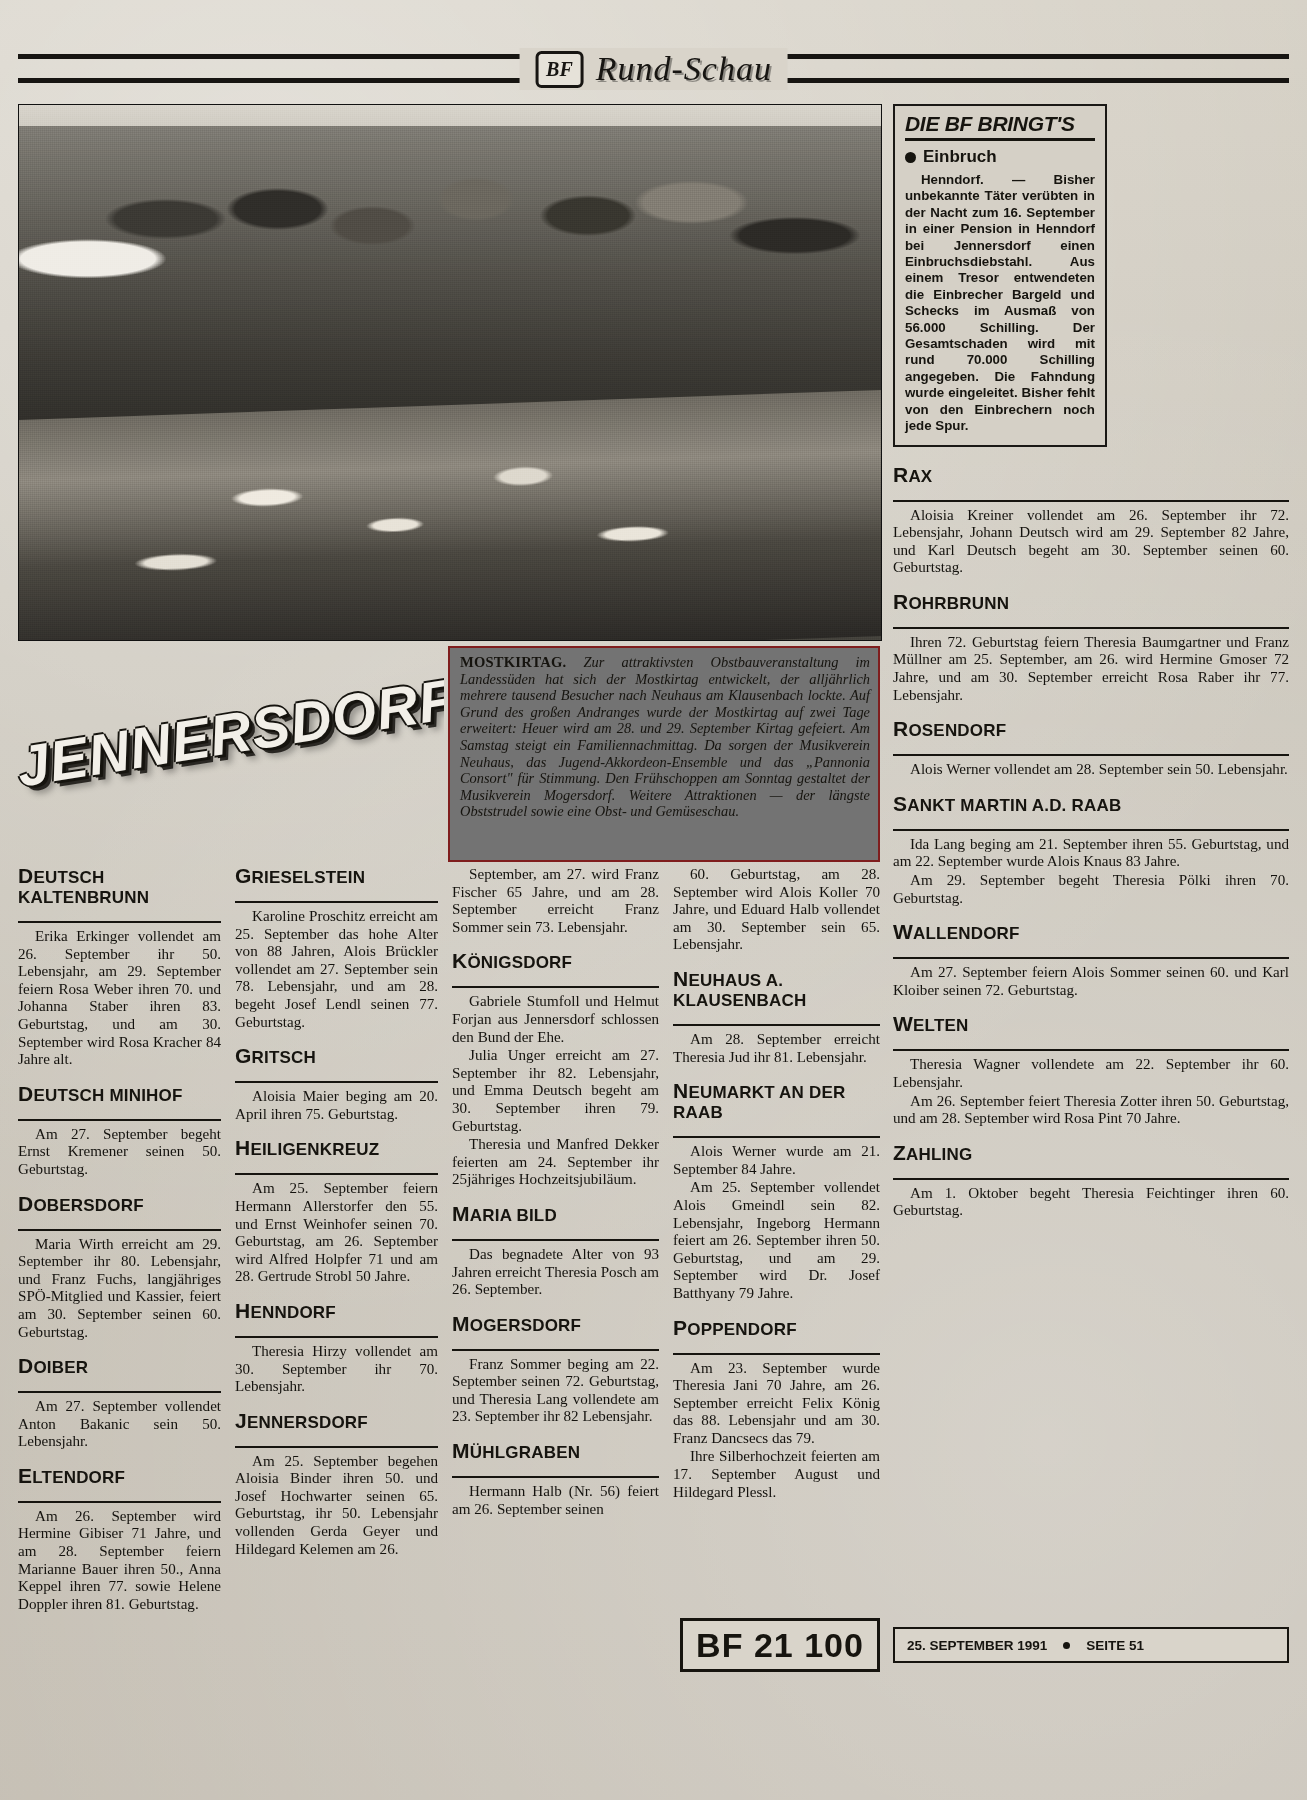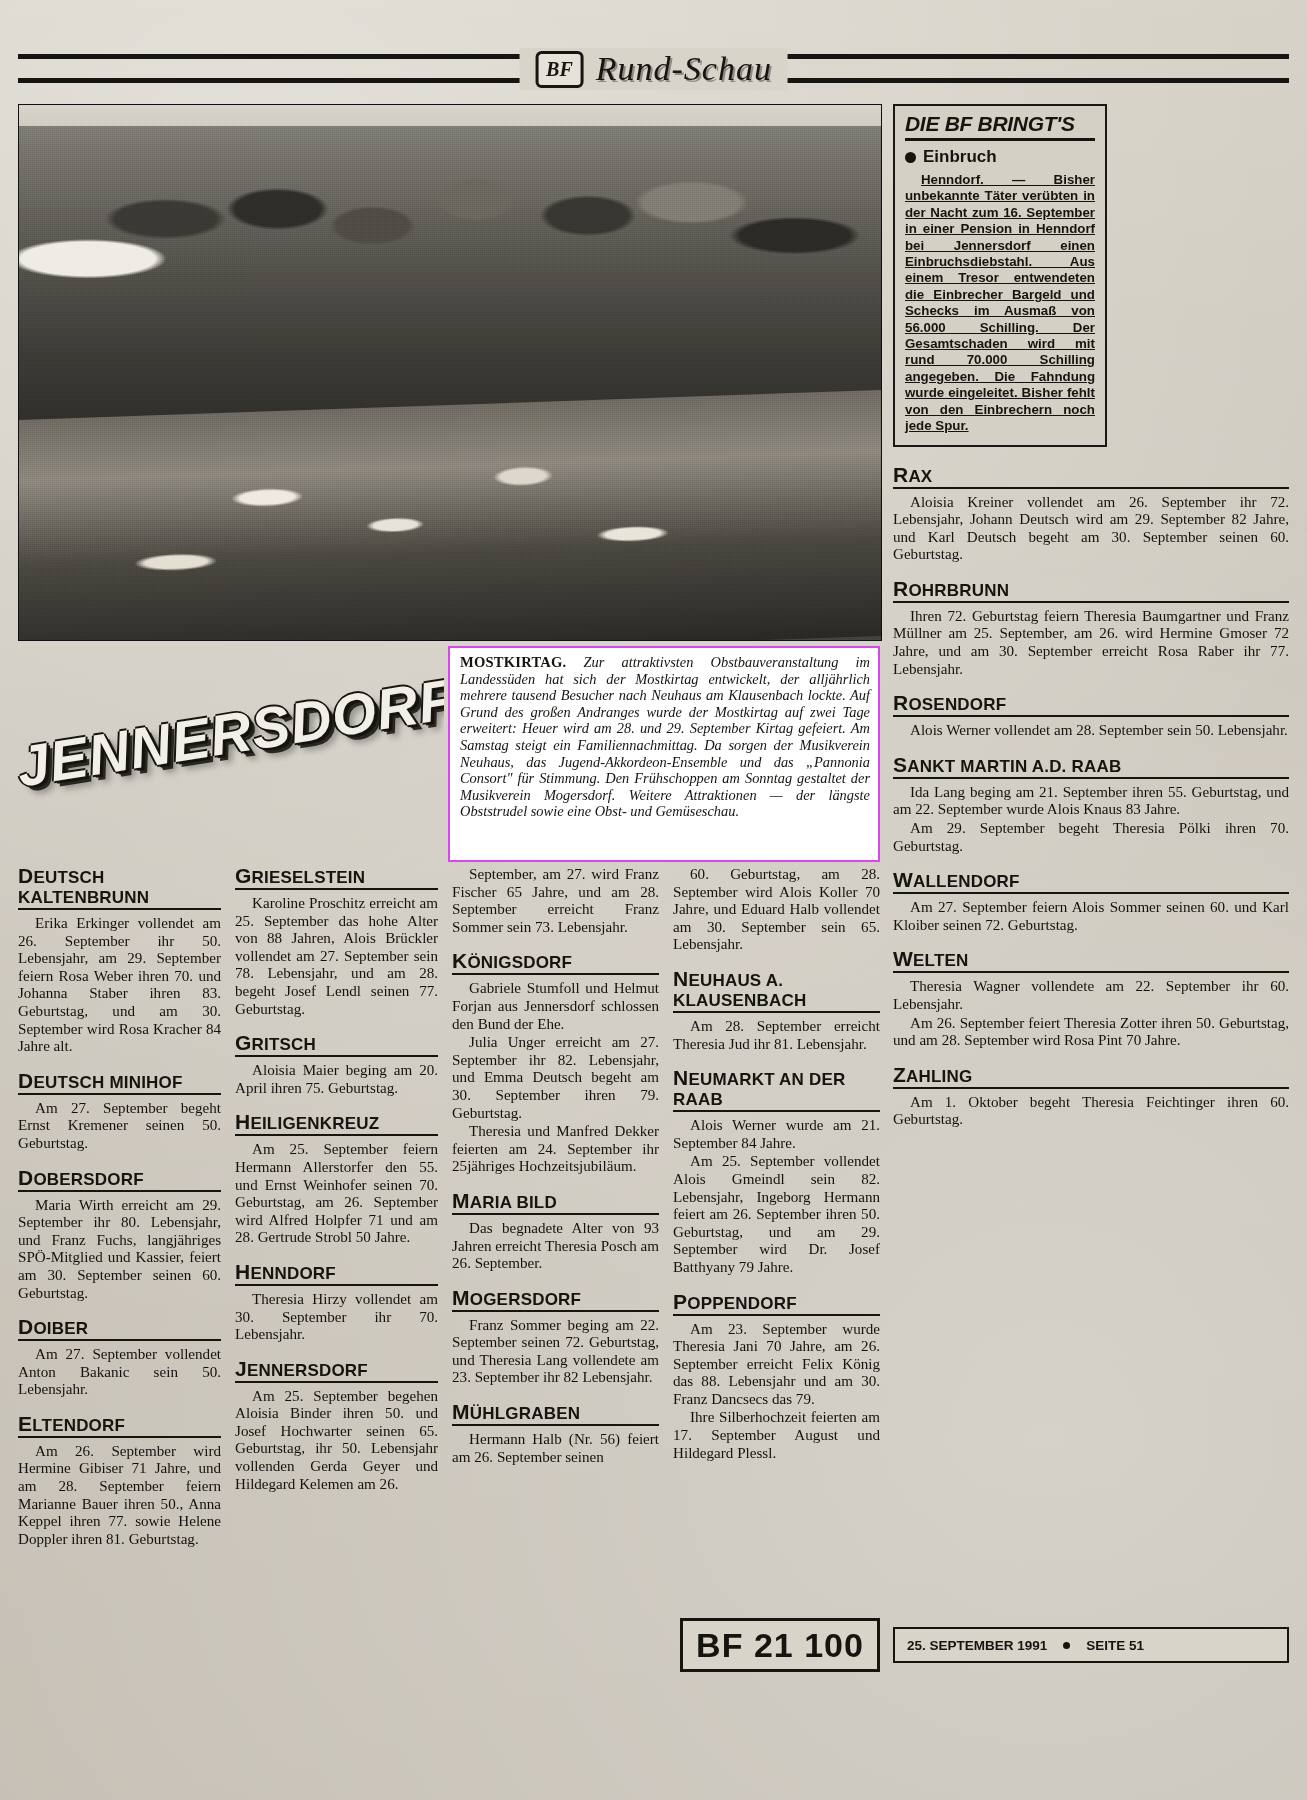--- a/index.html
+++ b/index.html
@@ -168,22 +168,22 @@
       3px 3px 0 #16140f, 5px 6px 0 rgba(20,18,14,0.85), 8px 9px 7px rgba(0,0,0,0.35);
   }
 
   
   .caption {
     position: absolute;
     left: 448px;
     top: 646px;
     width: 432px;
     height: 216px;
-    border: 2px solid #d946ef;
-    background: #ffffff;
+    border: 2px solid #7f1d1d;
+    background: #737373;
     box-sizing: border-box;
     padding: 6px 8px 4px 10px;
   }
   .caption p {
     margin: 0;
     font-family: "Liberation Serif", serif;
     font-style: italic;
     font-size: 14.4px;
     line-height: 16.6px;
     text-align: justify;
@@ -238,32 +238,31 @@
     background: #16140f; display: inline-block;
   }
   .bringts-body {
     font-family: "Liberation Sans", sans-serif;
     font-weight: bold;
     font-size: 13.3px;
     line-height: 16.4px;
     text-align: justify;
     color: #16140f;
     margin: 0;
-    text-decoration: underline;
   }
   .bringts-body .indent { display: inline-block; width: 16px; }
 
   .place-head {
     font-family: "Liberation Sans", sans-serif;
     font-weight: bold;
     font-size: 17px;
     color: #16140f;
     letter-spacing: 0.2px;
     border-bottom: 2px solid #16140f;
-    padding-bottom: 0;
+    padding-bottom: 13px;
     margin: 13px 0 5px 0;
   }
   .place-head.first { margin-top: 16px; }
   .place-head .cap { font-size: 21px; }
   .body-col p {
     margin: 0;
     font-family: "Liberation Serif", serif;
     font-size: 15.1px;
     line-height: 17.6px;
     text-align: justify;

